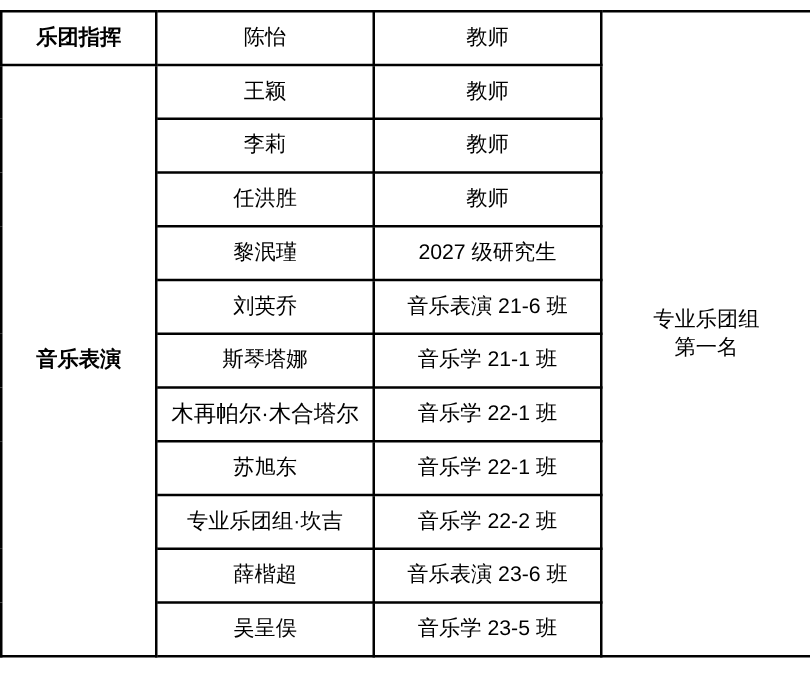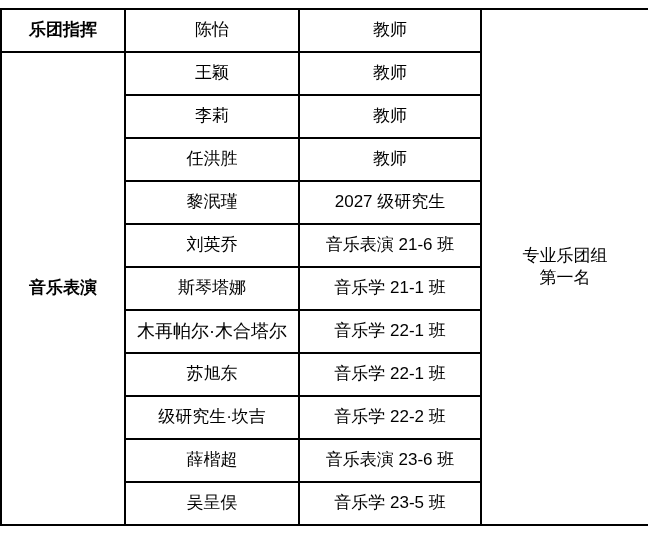--- a/index.html
+++ b/index.html
@@ -113,21 +113,21 @@
       </tr>
       <tr>
         <td class="name-cell small">木再帕尔·木合塔尔</td>
         <td class="affil-cell">音乐学 22-1 班</td>
       </tr>
       <tr>
         <td class="name-cell">苏旭东</td>
         <td class="affil-cell">音乐学 22-1 班</td>
       </tr>
       <tr>
-        <td class="name-cell">级研究生·坎吉</td>
+        <td class="name-cell">专业乐团组·坎吉</td>
         <td class="affil-cell">音乐学 22-2 班</td>
       </tr>
       <tr>
         <td class="name-cell">薛楷超</td>
         <td class="affil-cell">音乐表演 23-6 班</td>
       </tr>
       <tr>
         <td class="name-cell">吴呈俣</td>
         <td class="affil-cell">音乐学 23-5 班</td>
       </tr>

